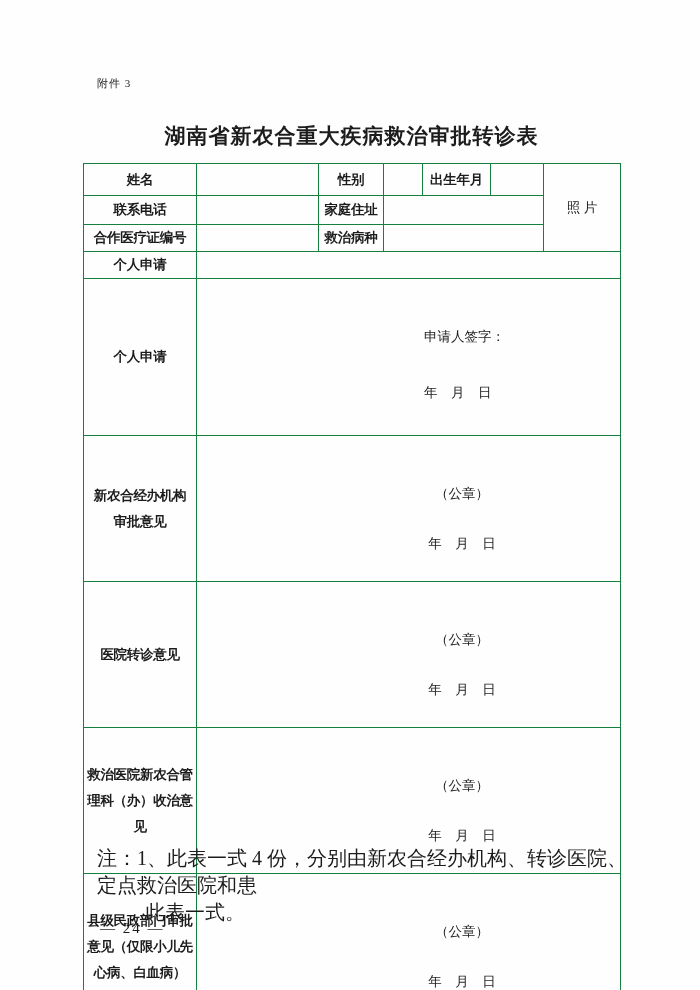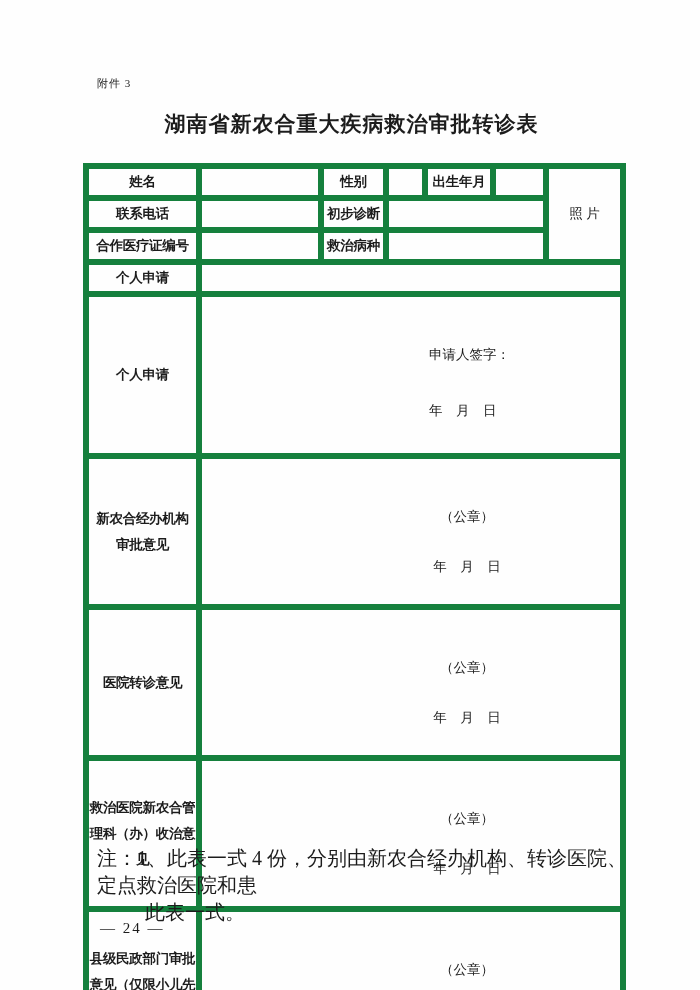--- a/index.html
+++ b/index.html
@@ -6,29 +6,29 @@
   .page {
     position:relative; width:700px; height:990px; margin:0 auto;
     background:#fefefe; color:#1c1c1c; overflow:hidden;
     font-family:"Liberation Serif","DejaVu Serif",serif;
   }
   .attachment {
     position:absolute; left:97px; top:76px;
     font-size:11px; letter-spacing:1px;
   }
   .title {
-    position:absolute; left:83px; top:110px; width:537px; margin:0;
+    position:absolute; left:83px; top:122px; width:537px; margin:0;
     text-align:center; font-size:21px; font-weight:bold; letter-spacing:1px;
   }
   table.form-table {
     position:absolute; left:83px; top:163px; width:537px;
     border-collapse:collapse; table-layout:fixed;
   }
   .form-table td {
-    border:6px solid #15803d; padding:0; font-size:13.5px;
+    border:1px solid #15803d; padding:0; font-size:13.5px;
     overflow:hidden;
   }
   .lbl {
     font-weight:bold; text-align:center; vertical-align:middle;
     white-space:pre-line; line-height:26px; font-size:13px; letter-spacing:-0.3px;
   }
   .photo-cell {
     text-align:center; vertical-align:middle; font-weight:normal;
     font-size:13.5px; letter-spacing:0;
   }
@@ -79,21 +79,21 @@
         <td class="blank"></td>
         <td class="lbl">性别</td>
         <td class="blank"></td>
         <td class="lbl">出生年月</td>
         <td class="blank"></td>
         <td class="photo-cell" rowspan="3">照 片</td>
       </tr>
       <tr class="tr2">
         <td class="lbl">联系电话</td>
         <td class="blank"></td>
-        <td class="lbl">初步诊断</td>
+        <td class="lbl">家庭住址</td>
         <td class="blank" colspan="3"></td>
       </tr>
       <tr class="tr3">
         <td class="lbl">合作医疗证编号</td>
         <td class="blank"></td>
         <td class="lbl">救治病种</td>
         <td class="blank" colspan="3"></td>
       </tr>
       <tr class="tr4">
         <td class="lbl">个人申请</td>

